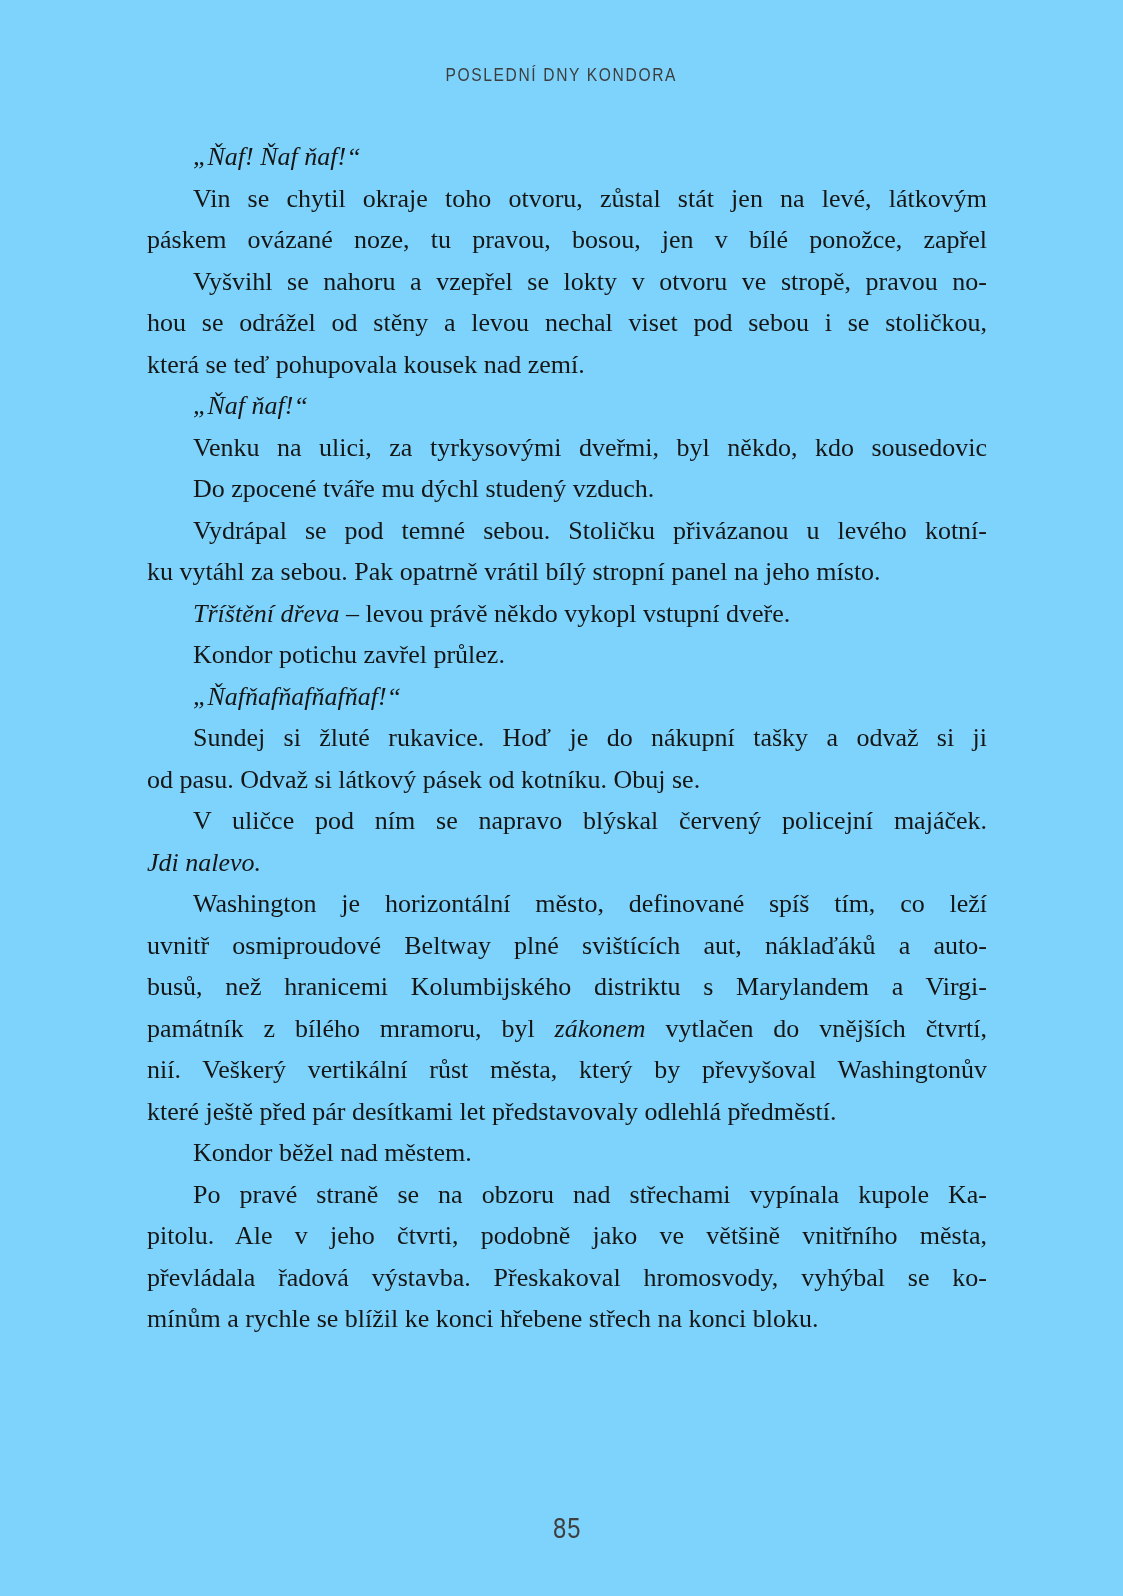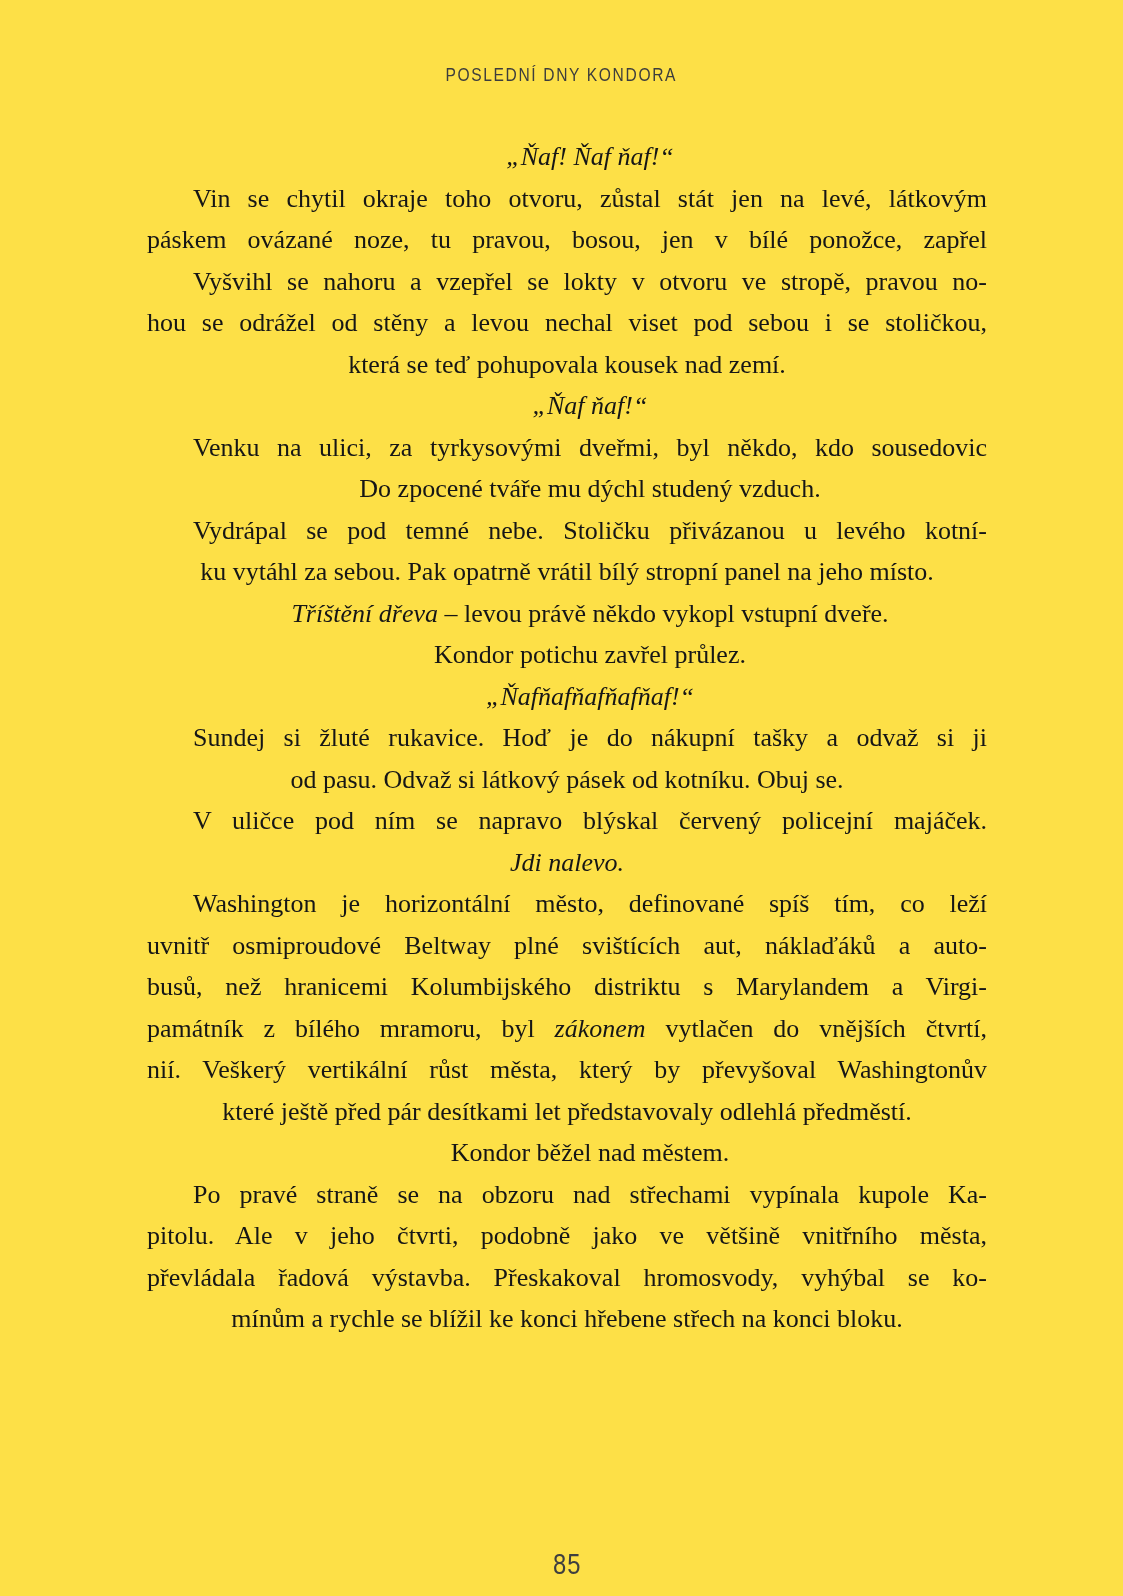--- a/index.html
+++ b/index.html
@@ -4,21 +4,21 @@
 <style>
   html, body {
     margin: 0;
     padding: 0;
     background: #ffffff;
   }
   .page {
     position: relative;
     width: 1123px;
     height: 1596px;
-    background: #fde047;
+    background: #7dd3fc;
     overflow: hidden;
     font-family: "Liberation Serif", "DejaVu Serif", serif;
     color: #161616;
   }
   .running-header {
     position: absolute;
     top: 64px;
     left: 0;
     width: 100%;
     text-align: center;
@@ -37,21 +37,21 @@
     position: absolute;
     top: 136px;
     left: 147px;
     width: 840px;
   }
   .line {
     height: 41.5px;
     line-height: 41.5px;
     font-size: 26px;
     white-space: nowrap;
-    text-align: center;
+    text-align: left;
   }
   .line.just {
     white-space: normal;
     text-align: justify;
     text-align-last: justify;
   }
   .line.indent {
     padding-left: 46px;
   }
   .line.indent.just {
@@ -64,21 +64,20 @@
   .page-number {
     position: absolute;
     top: 1512px;
     left: 147px;
     width: 840px;
     text-align: center;
     font-family: "Liberation Sans", "DejaVu Sans", sans-serif;
     font-weight: 200;
     font-size: 29px;
     color: #3f3f3f;
-    margin-top: 36px;
   }
   .page-number .squeeze {
     display: inline-block;
     transform: scaleX(0.82);
     transform-origin: center;
     letter-spacing: 1px;
   }
 </style>
 </head>
 <body>
@@ -92,21 +91,21 @@
   <div class="body-text" id="text-block">
       <div class="line indent"><span class="it">„Ňaf! Ňaf ňaf!“</span></div>
       <div class="line indent just"><span>Vin se chytil okraje toho otvoru, zůstal stát jen na levé, látkovým</span></div>
       <div class="line just"><span>páskem ovázané noze, tu pravou, bosou, jen v bílé ponožce, zapřel</span></div>
       <div class="line indent just"><span>Vyšvihl se nahoru a vzepřel se lokty v otvoru ve stropě, pravou no-</span></div>
       <div class="line just"><span>hou se odrážel od stěny a levou nechal viset pod sebou i se stoličkou,</span></div>
       <div class="line"><span>která se teď pohupovala kousek nad zemí.</span></div>
       <div class="line indent"><span class="it">„Ňaf ňaf!“</span></div>
       <div class="line indent just"><span>Venku na ulici, za tyrkysovými dveřmi, byl někdo, kdo sousedovic</span></div>
       <div class="line indent"><span>Do zpocené tváře mu dýchl studený vzduch.</span></div>
-      <div class="line indent just"><span>Vydrápal se pod temné nebe. Stoličku přivázanou u levého kotní-</span></div>
+      <div class="line indent just"><span>Vydrápal se pod temné sebou. Stoličku přivázanou u levého kotní-</span></div>
       <div class="line"><span>ku vytáhl za sebou. Pak opatrně vrátil bílý stropní panel na jeho místo.</span></div>
       <div class="line indent"><span class="it">Tříštění dřeva</span><span> – levou právě někdo vykopl vstupní dveře.</span></div>
       <div class="line indent"><span>Kondor potichu zavřel průlez.</span></div>
       <div class="line indent"><span class="it">„Ňafňafňafňafňaf!“</span></div>
       <div class="line indent just"><span>Sundej si žluté rukavice. Hoď je do nákupní tašky a odvaž si ji</span></div>
       <div class="line"><span>od pasu. Odvaž si látkový pásek od kotníku. Obuj se.</span></div>
       <div class="line indent just"><span>V uličce pod ním se napravo blýskal červený policejní majáček.</span></div>
       <div class="line"><span class="it">Jdi nalevo.</span></div>
       <div class="line indent just"><span>Washington je horizontální město, definované spíš tím, co leží</span></div>
       <div class="line just"><span>uvnitř osmiproudové Beltway plné svištících aut, náklaďáků a auto-</span></div>

